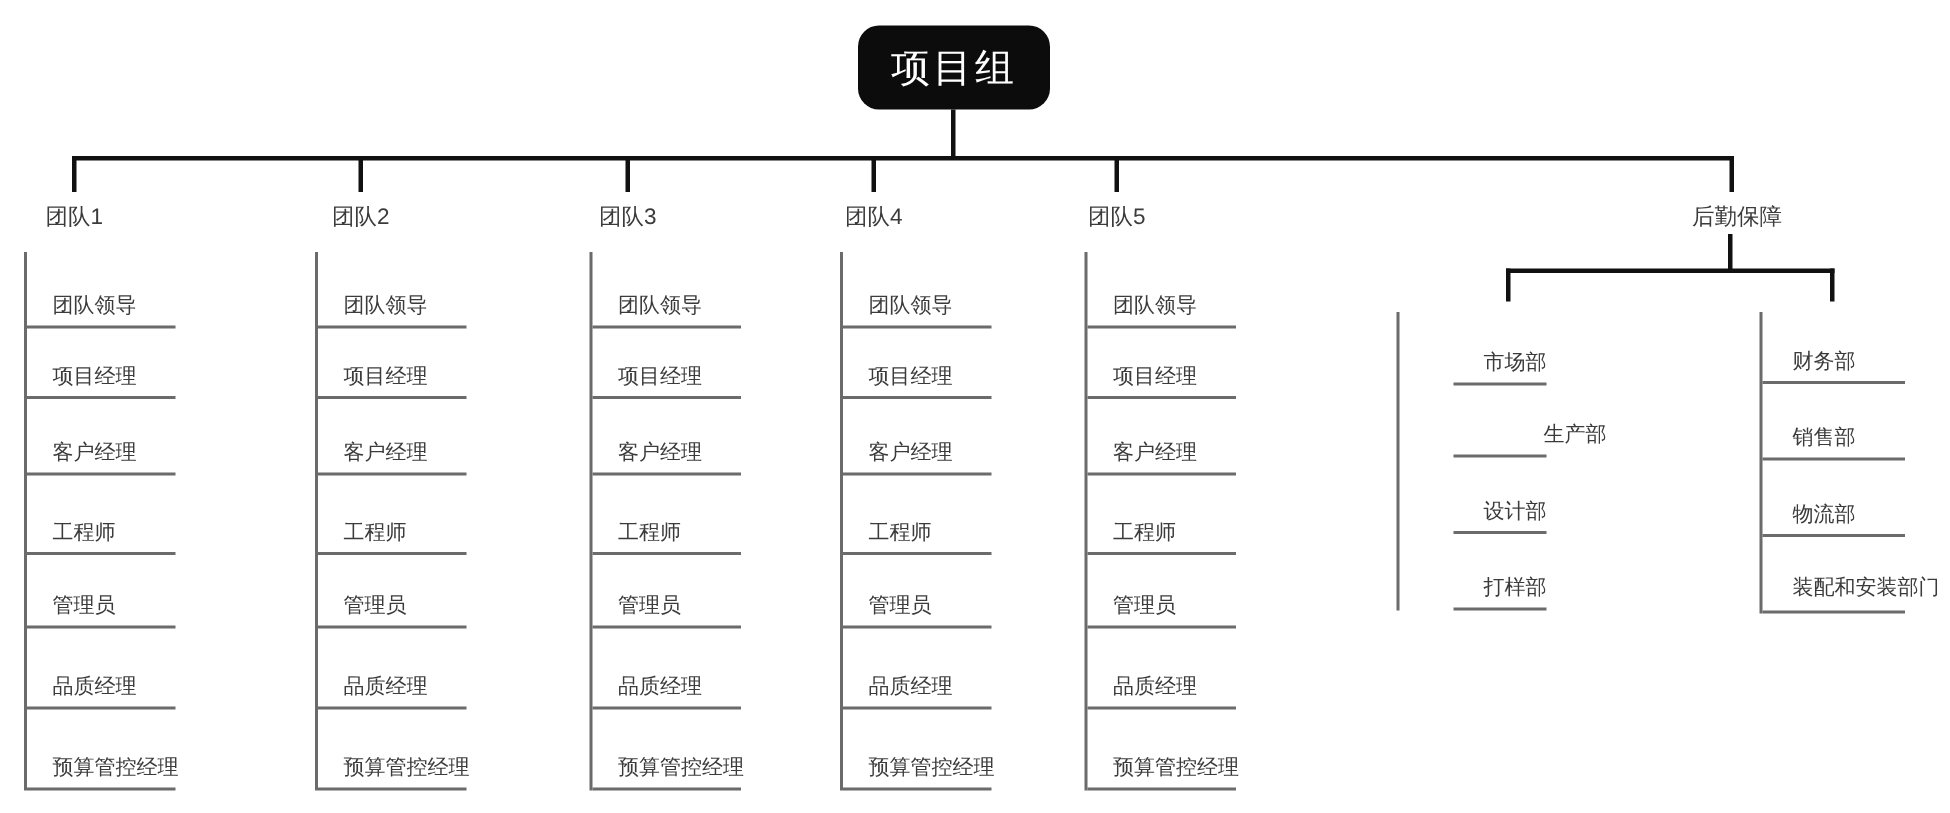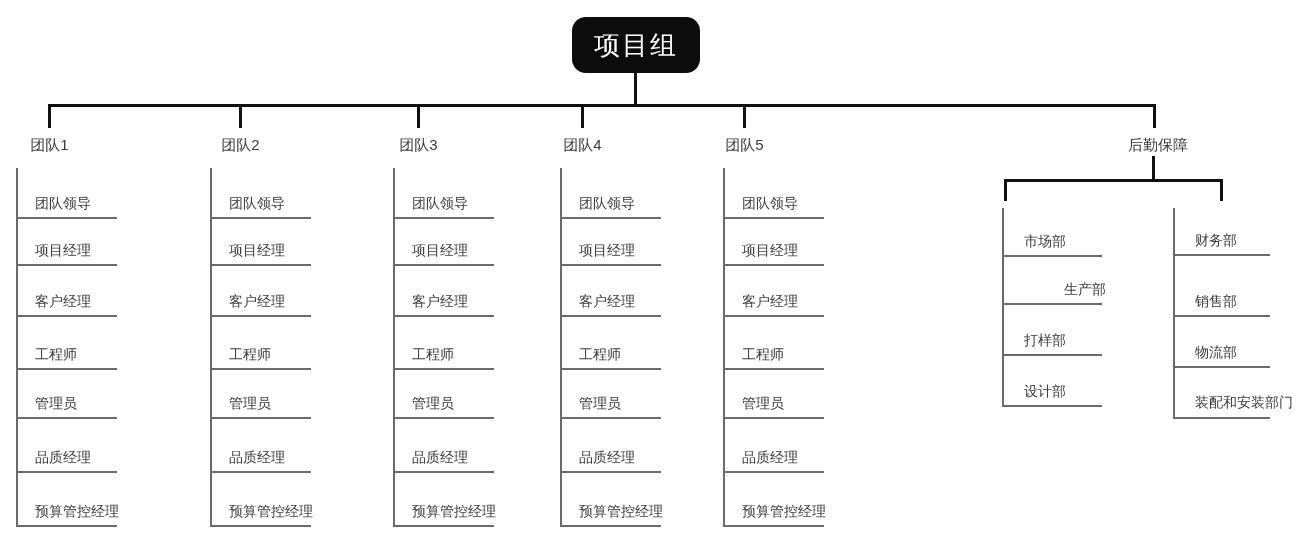--- a/index.html
+++ b/index.html
@@ -200,39 +200,39 @@
         <div class="row" style="height: 49px;">
           <div class="row-txt" style="left: 17px;">管理员</div>
         </div>
         <div class="row" style="height: 54px;">
           <div class="row-txt" style="left: 17px;">品质经理</div>
         </div>
         <div class="row" style="height: 54px;">
           <div class="row-txt" style="left: 17px;">预算管控经理</div>
         </div>
       </div>
-      <div class="col" style="left: 1002px; top: 208px; width: 100px;">
+      <div class="col" style="left: 931px; top: 208px; width: 100px; padding-left: 36px;">
         <div class="row" style="height: 49px;">
           <div class="row-txt" style="left: 20px;">市场部</div>
         </div>
         <div class="row" style="height: 48px;">
           <div class="row-txt" style="left: 20px; margin-left: 40px;">生产部</div>
         </div>
         <div class="row" style="height: 51px;">
+          <div class="row-txt" style="left: 20px;">设计部</div>
+        </div>
+        <div class="row" style="height: 51px;">
           <div class="row-txt" style="left: 20px;">打样部</div>
-        </div>
-        <div class="row" style="height: 51px;">
-          <div class="row-txt" style="left: 20px;">设计部</div>
         </div>
       </div>
       <div class="col" style="left: 1173px; top: 208px; width: 97px;">
         <div class="row" style="height: 48px;">
           <div class="row-txt" style="left: 20px;">财务部</div>
         </div>
-        <div class="row" style="height: 61px;">
+        <div class="row" style="height: 51px;">
           <div class="row-txt" style="left: 20px;">销售部</div>
         </div>
         <div class="row" style="height: 51px;">
           <div class="row-txt" style="left: 20px;">物流部</div>
         </div>
         <div class="row" style="height: 51px;">
           <div class="row-txt" style="left: 20px; font-family: Liberation Serif, serif;">装配和安装部门</div>
         </div>
       </div>
     </div>

